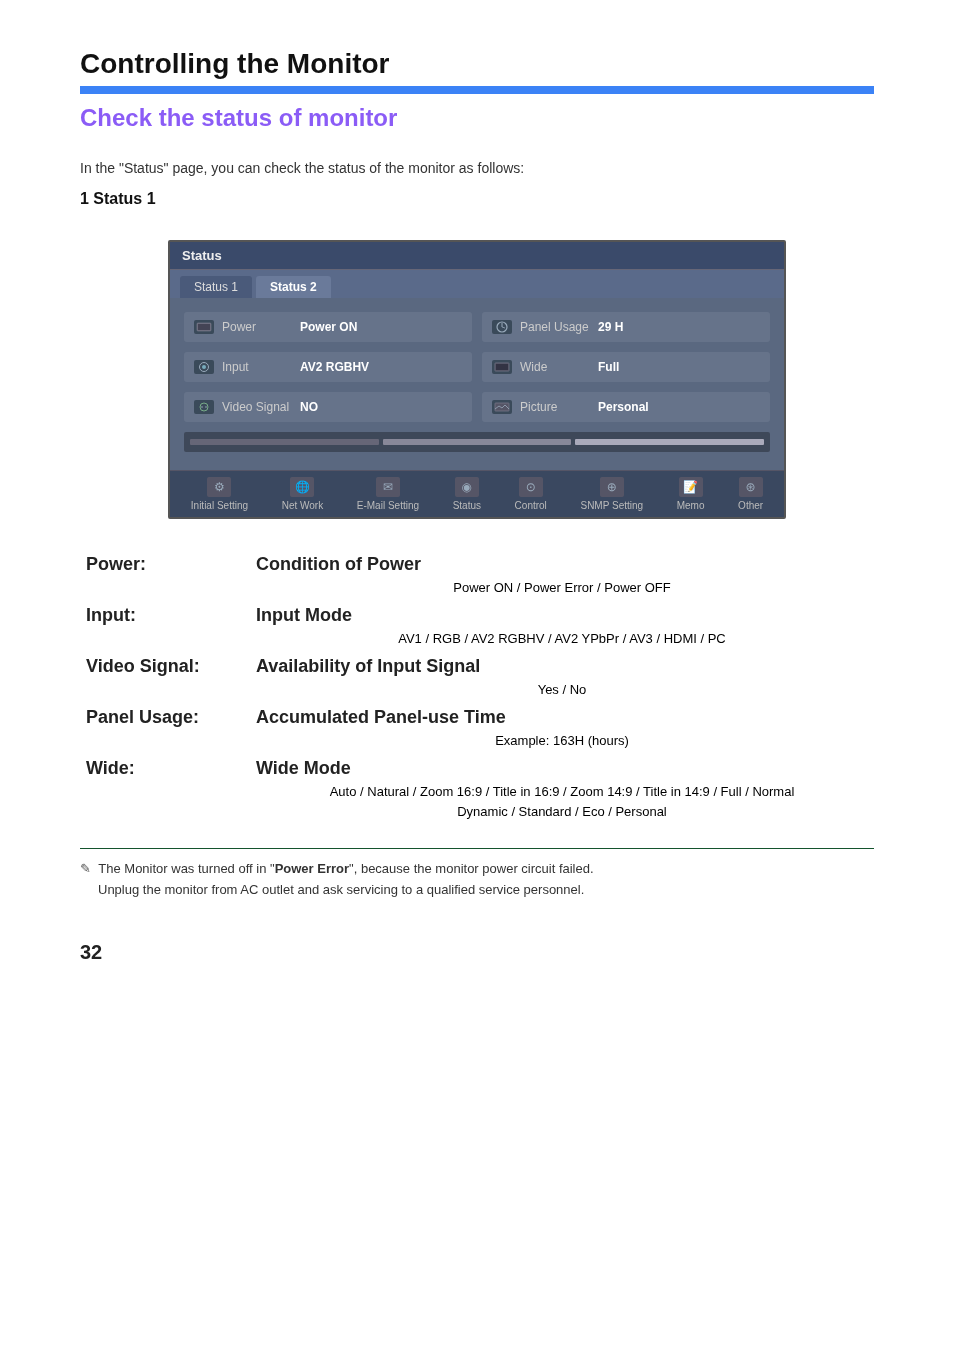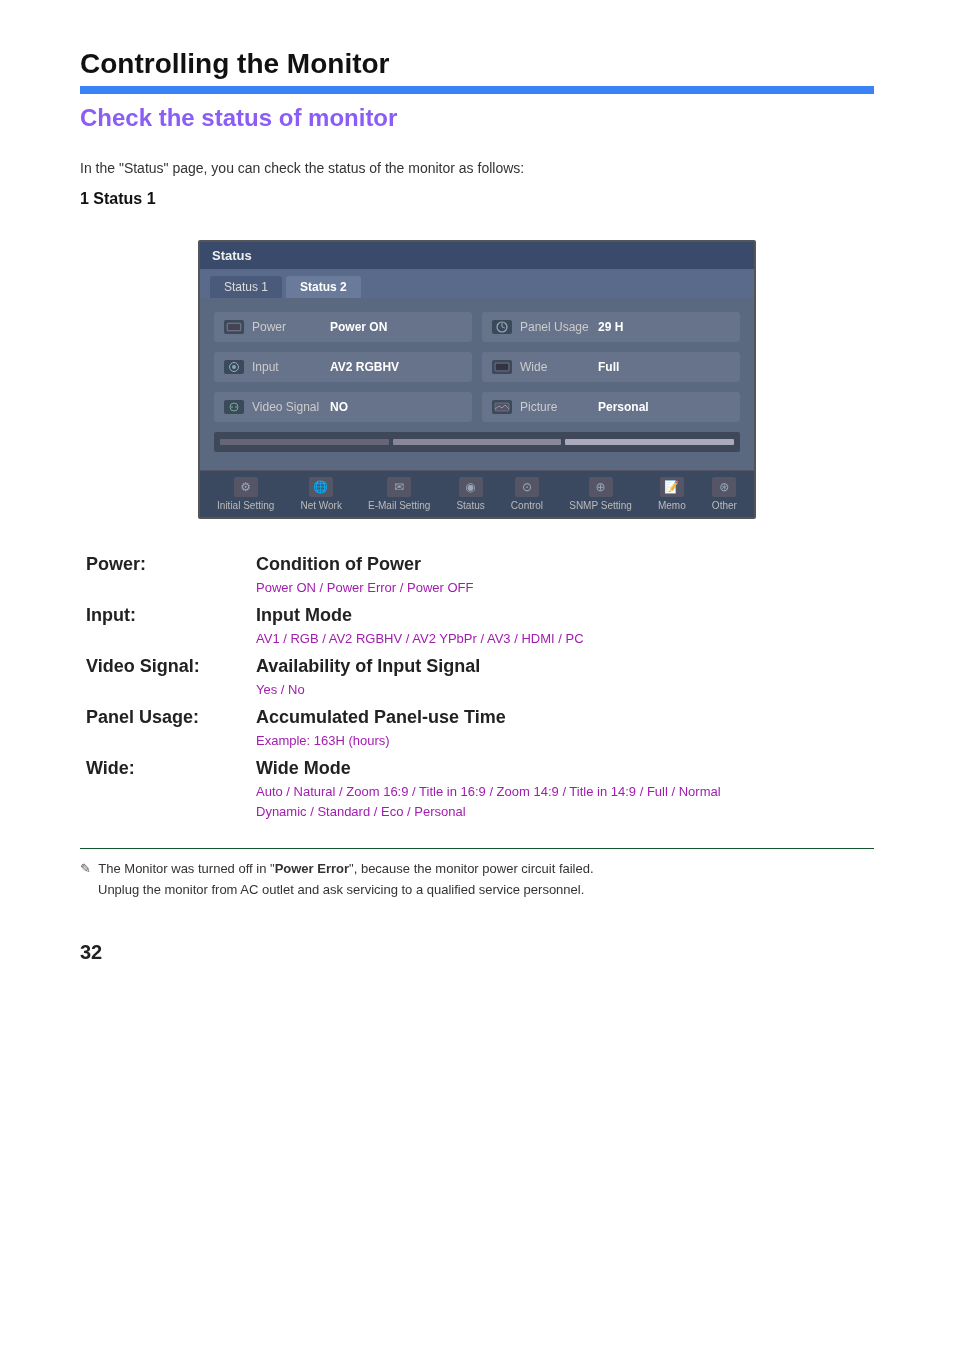--- a/index.html
+++ b/index.html
@@ -38,21 +38,21 @@
       font-size: 16px;
       font-weight: bold;
       color: #111;
       margin-bottom: 32px;
     }
 
     
     .monitor-ui {
       border: 2px solid #555;
       background: #7dd3fc;
-      width: 558px;
+      width: 618px;
       margin: 0 auto 30px auto;
       border-radius: 2px;
       overflow: hidden;
     }
 
     .monitor-ui-header {
       background: #3a4a6a;
       padding: 6px 12px;
       display: flex;
       align-items: center;
@@ -189,22 +189,23 @@
       width: 170px;
     }
 
     .desc-title {
       font-size: 18px;
       font-weight: bold;
     }
 
     .desc-detail {
       font-size: 13px;
-      color: #a21caf;
+      color: #000000;
       padding-top: 0;
+      text-align: center;
     }
 
     .desc-detail-cell {
       padding-top: 0 !important;
     }
 
     .footnote-section {
       padding: 10px 0;
       border-top: 1px solid #14532d;
     }

